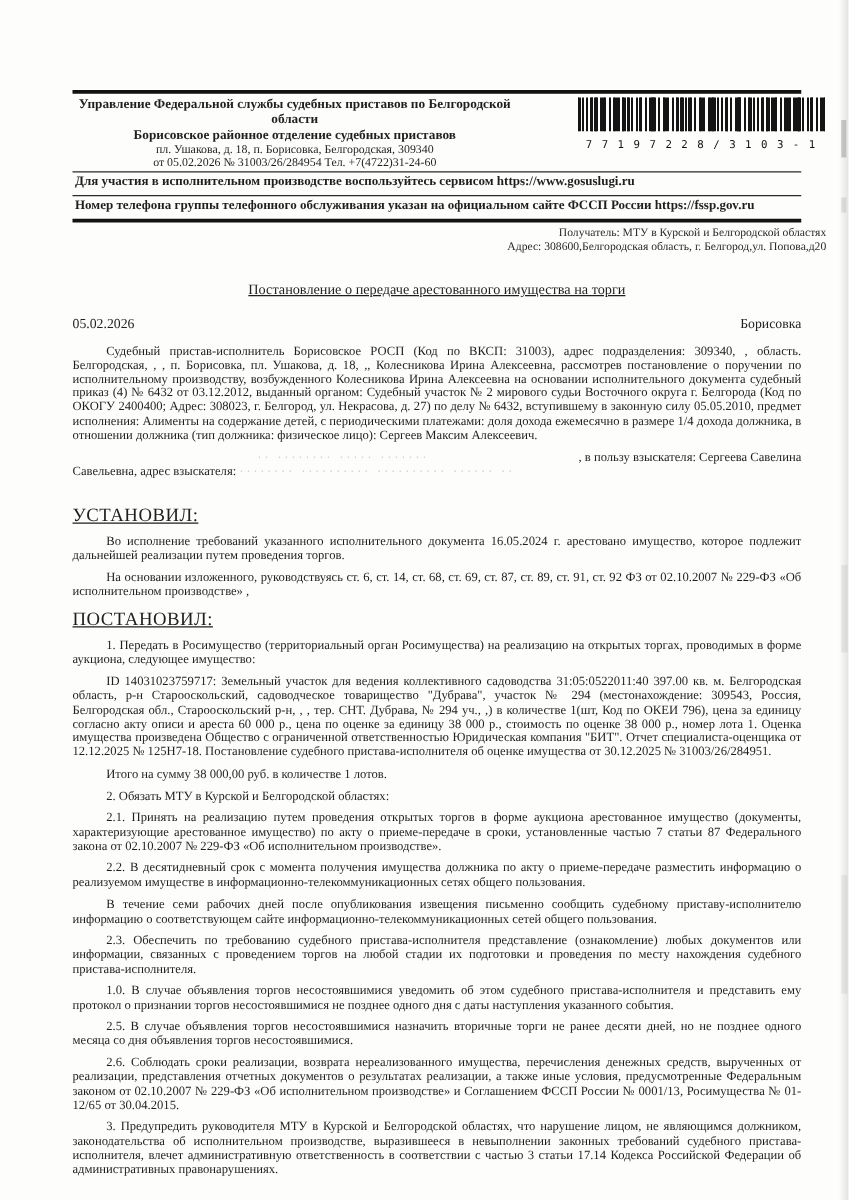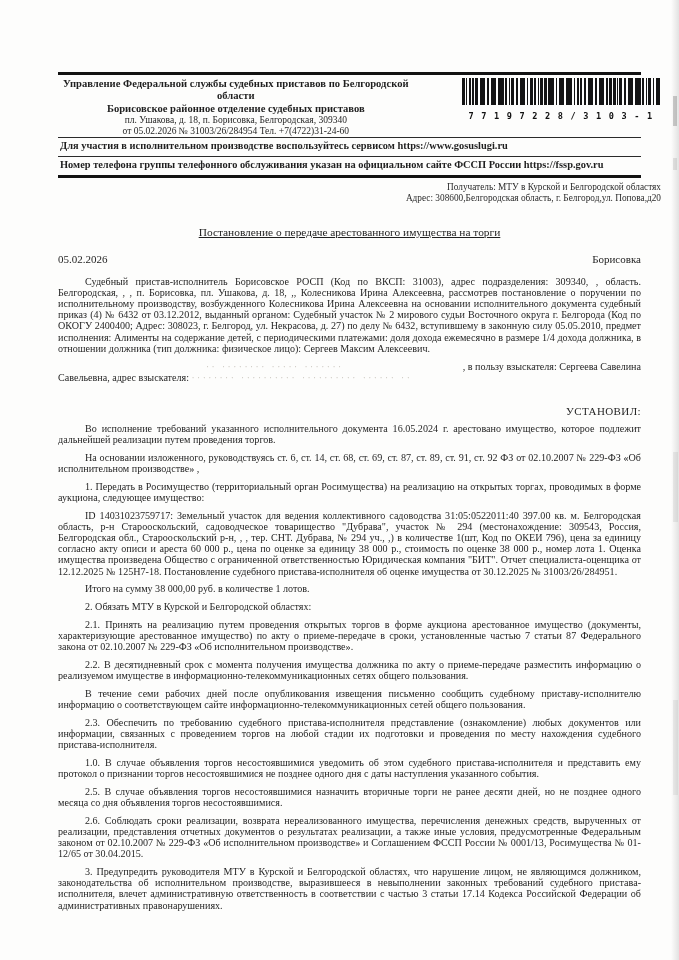--- a/index.html
+++ b/index.html
@@ -33,42 +33,42 @@
   }
   .barcode-digits {
     display: inline-block;
     margin-top: -9px;
     padding: 0 3px;
     background: #fdfdfc;
     font-family: "DejaVu Sans Mono", monospace;
     font-size: 8.6px;
     letter-spacing: 1.2px;
     color: #111;
-    font-weight: bold;
   }
   
   .notice { font-weight: bold; font-size: 10.4px; line-height: 12px; padding: 2.5px 0 3.5px 2px; }
   
   .recipient { margin: 4px -20px 0 0; text-align: right; font-size: 9.3px; line-height: 10.9px; color: #2a2a2a; }
   
   .doc-title { margin: 22px 0 15px 0; text-align: center; font-size: 11.4px; text-decoration: underline; }
   .date-row { display: flex; justify-content: space-between; font-size: 11px; margin: 12px 0 11px 0; }
   
   .para {
     margin: 0 0 6.5px 0;
     font-size: 10.1px;
     line-height: 11.2px;
     text-align: justify;
     text-indent: 27px;
   }
   .section-heading {
     margin: 9px 0 6px 0;
-    text-align: right;
-    font-size: 11px;
+    text-align: left;
+    font-size: 15px;
     letter-spacing: 0.4px;
+    text-decoration: underline;
   }
   .cred-line1 { position: relative; font-size: 10.1px; line-height: 11.2px; text-align: right; margin-top: 2px; }
   .cred-line2 { font-size: 10.1px; line-height: 11.2px; margin-bottom: 21px; }
   .faint {
     color: #c8c3bc;
     filter: blur(0.5px);
     font-size: 9.3px;
     letter-spacing: 2.5px;
   }
   .cred-line1 .faint { position: absolute; left: 148px; top: 1px; }
@@ -129,20 +129,21 @@
   </div>
   <div class="cred-line2">
     <span>Савельевна, адрес взыскателя:</span>
     <span class="faint"> ········  ··········  ··········  ······  ··</span>
   </div>
 
   <div class="section-heading">УСТАНОВИЛ:</div>
   <p class="para">Во исполнение требований указанного исполнительного документа 16.05.2024 г. арестовано имущество, которое подлежит дальнейшей реализации путем проведения торгов.</p>
   <p class="para">На основании изложенного, руководствуясь ст. 6, ст. 14, ст. 68, ст. 69, ст. 87, ст. 89, ст. 91, ст. 92 ФЗ от 02.10.2007 № 229-ФЗ «Об исполнительном производстве» ,</p>
 
+  <div class="section-heading">ПОСТАНОВИЛ:</div>
   <p class="para">1. Передать в Росимущество (территориальный орган Росимущества) на реализацию на открытых торгах, проводимых в форме аукциона, следующее имущество:</p>
   <p class="para">ID 14031023759717: Земельный участок для ведения коллективного садоводства 31:05:0522011:40 397.00 кв. м. Белгородская область, р-н Старооскольский, садоводческое товарищество "Дубрава", участок № 294 (местонахождение: 309543, Россия, Белгородская обл., Старооскольский р-н, , , тер. СНТ. Дубрава, № 294 уч., ,) в количестве 1(шт, Код по ОКЕИ 796), цена за единицу согласно акту описи и ареста 60 000 р., цена по оценке за единицу 38 000 р., стоимость по оценке 38 000 р., номер лота 1. Оценка имущества произведена Общество с ограниченной ответственностью Юридическая компания "БИТ". Отчет специалиста-оценщика от 12.12.2025 № 125Н7-18. Постановление судебного пристава-исполнителя об оценке имущества от 30.12.2025 № 31003/26/284951.</p>
   <p class="para">Итого на сумму 38 000,00 руб. в количестве 1 лотов.</p>
   <p class="para">2. Обязать МТУ в Курской и Белгородской областях:</p>
   <p class="para">2.1. Принять на реализацию путем проведения открытых торгов в форме аукциона арестованное имущество (документы, характеризующие арестованное имущество) по акту о приеме-передаче в сроки, установленные частью 7 статьи 87 Федерального закона от 02.10.2007 № 229-ФЗ «Об исполнительном производстве».</p>
   <p class="para">2.2. В десятидневный срок с момента получения имущества должника по акту о приеме-передаче разместить информацию о реализуемом имуществе в информационно-телекоммуникационных сетях общего пользования.</p>
   <p class="para">В течение семи рабочих дней после опубликования извещения письменно сообщить судебному приставу-исполнителю информацию о соответствующем сайте информационно-телекоммуникационных сетей общего пользования.</p>
   <p class="para">2.3. Обеспечить по требованию судебного пристава-исполнителя представление (ознакомление) любых документов или информации, связанных с проведением торгов на любой стадии их подготовки и проведения по месту нахождения судебного пристава-исполнителя.</p>
   <p class="para">1.0. В случае объявления торгов несостоявшимися уведомить об этом судебного пристава-исполнителя и представить ему протокол о признании торгов несостоявшимися не позднее одного дня с даты наступления указанного события.</p>
   <p class="para">2.5. В случае объявления торгов несостоявшимися назначить вторичные торги не ранее десяти дней, но не позднее одного месяца со дня объявления торгов несостоявшимися.</p>

